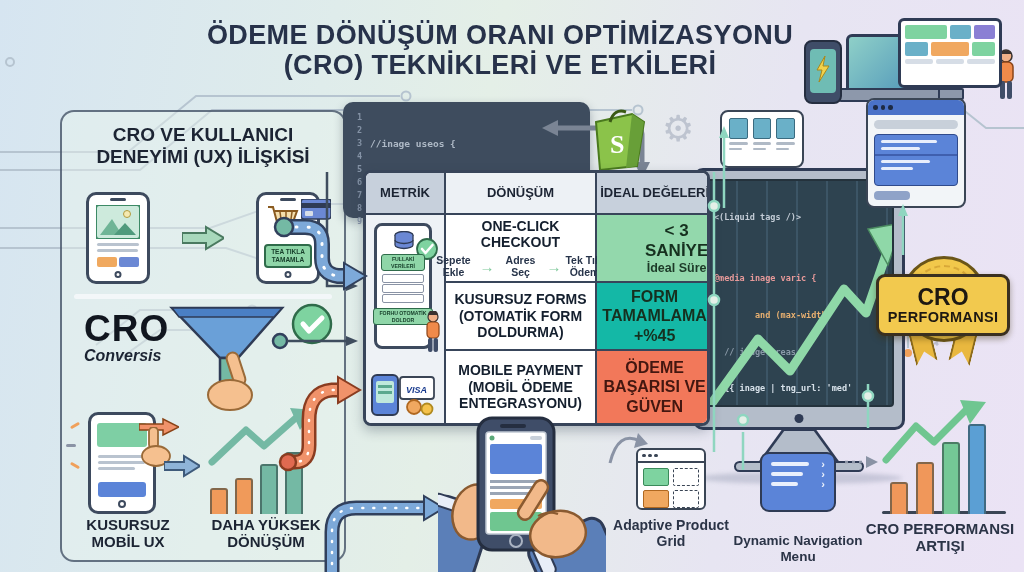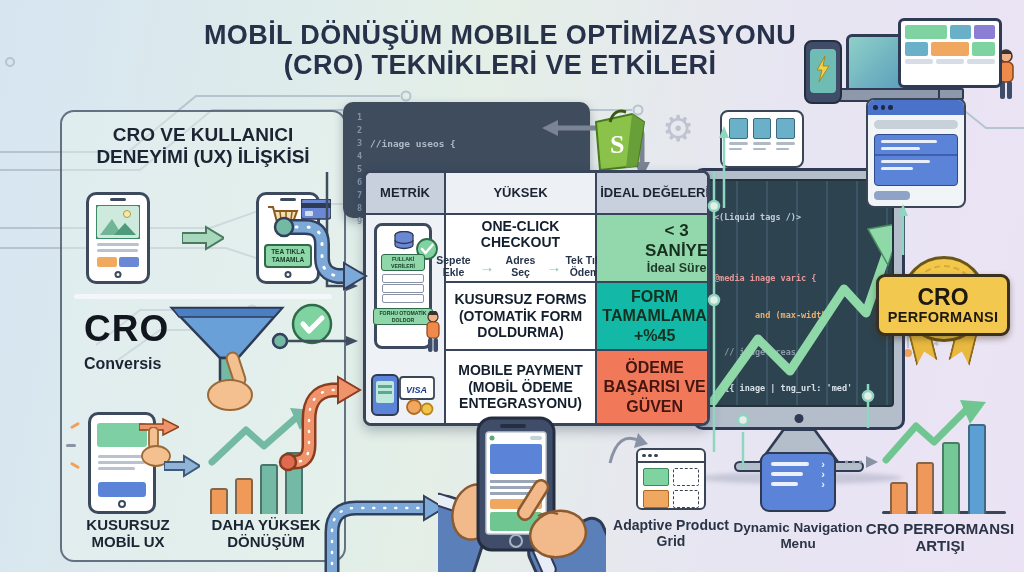--- a/index.html
+++ b/index.html
@@ -39,21 +39,21 @@
   .mini-phone::after{content:"";position:absolute;bottom:3px;left:50%;transform:translateX(-50%);width:7px;height:7px;border:2px solid #3d4a5e;border-radius:50%;box-sizing:border-box;}
   .p1-img{position:absolute;left:7px;top:10px;right:7px;height:34px;}
   .p1-line{position:absolute;left:8px;right:8px;height:3px;background:#b9c3cf;border-radius:2px;}
   .p1-btn-o{position:absolute;left:8px;bottom:14px;width:20px;height:10px;background:#f0a95f;border-radius:2px;}
   .p1-btn-b{position:absolute;right:8px;bottom:14px;width:20px;height:10px;background:#6b88d4;border-radius:2px;}
   .p2-cta{position:absolute;left:5px;bottom:13px;right:5px;background:#8fd6a8;border:2px solid #2f6b4a;border-radius:4px;
     font-size:6.5px;font-weight:800;color:#17402b;text-align:center;padding:2px 0;line-height:1.2;}
   .lp-divider{position:absolute;top:182px;left:12px;right:12px;height:5px;background:#f3f7f9;border-radius:3px;}
   .lp-cro{position:absolute;top:198px;left:22px;color:#11161f;}
   .lp-cro .big{font-size:37px;font-weight:800;line-height:1;letter-spacing:1px;}
-  .lp-cro .sub{font-size:16px;font-weight:700;margin-top:8px;color:#1c2433;}
+  .lp-cro .sub{font-size:16px;font-weight:700;color:#1c2433;font-style:italic;}
   .lp-funnel{position:absolute;left:102px;top:188px;}
   .lp-phone3{position:absolute;left:26px;top:300px;width:68px;height:102px;background:#fff;border:3px solid #3d4a5e;border-radius:10px;box-sizing:border-box;}
   .lp-phone3::after{content:"";position:absolute;bottom:3px;left:50%;transform:translateX(-50%);width:8px;height:8px;border:2px solid #3d4a5e;border-radius:50%;box-sizing:border-box;}
   .p3-green{position:absolute;left:6px;top:8px;right:6px;height:24px;background:#7ecfa4;border-radius:3px;}
   .p3-line{position:absolute;left:7px;right:7px;height:3px;background:#b9c3cf;border-radius:2px;}
   .p3-blue{position:absolute;left:7px;right:7px;bottom:14px;height:15px;background:#5b84d8;border-radius:3px;}
   .lp-arrow-sm{position:absolute;left:102px;top:342px;}
   .lp-chart{position:absolute;left:142px;top:296px;width:132px;height:106px;}
   .bars{position:absolute;bottom:0;left:6px;display:flex;align-items:flex-end;gap:7px;}
   .bar{width:18px;border:2px solid rgba(42,62,62,.55);border-bottom:none;border-radius:3px 3px 0 0;box-sizing:border-box;}
@@ -153,21 +153,21 @@
   .ai-grid{display:grid;grid-template-columns:1fr 1fr;gap:4px;padding:5px;}
   .ai-tile{height:16px;border-radius:2px;}
   .t-green{background:#7ed3a0;border:1.5px solid #3a8a5a;} .t-orange{background:#f0a860;border:1.5px solid #b06820;}
   .t-dash{border:1.5px dashed #3a4555;background:transparent;}
   .adaptive-label{left:598px;top:517px;width:146px;text-align:center;font-size:14px;font-weight:800;color:#2b3447;line-height:1.15;z-index:2;}
   .dyn-icon{left:760px;top:452px;width:76px;height:60px;background:#5b84d8;border:2.5px solid #2f3b55;border-radius:9px;
     box-sizing:border-box;padding:8px 9px;z-index:2;}
   .dyn-row{display:flex;align-items:center;justify-content:space-between;margin-bottom:6px;}
   .dyn-line{height:4px;background:#eaf0fc;border-radius:2px;width:70%;}
   .dyn-chev{color:#eaf0fc;font-weight:800;font-size:11px;line-height:4px;}
-  .dyn-label{left:733px;top:520px;width:130px;text-align:center;font-size:13.5px;font-weight:800;color:#2b3447;line-height:1.15;z-index:2;}
+  .dyn-label{left:733px;top:533px;width:130px;text-align:center;font-size:13.5px;font-weight:800;color:#2b3447;line-height:1.15;z-index:2;}
   .growth-chart{left:882px;top:414px;width:132px;height:100px;z-index:2;}
   .growth-chart .baseline{position:absolute;bottom:0;left:0;width:124px;height:3px;background:#3a4555;border-radius:2px;}
   .growth-label{left:860px;top:520px;width:160px;text-align:center;font-size:15px;font-weight:800;color:#2b3447;line-height:1.15;z-index:2;}
 </style>
 </head>
 <body>
 
 <div class="canvas">
 
   <svg class="abs bg-svg" width="1024" height="572">
@@ -188,21 +188,21 @@
         <circle cx="951" cy="100" r="4.5"></circle>
       <path d="M955,186 V160"></path>
         <path d="M908,348 V322"></path>
     </g>
     <circle cx="955" cy="154" r="4" fill="#f0a05a"></circle>
     <circle cx="908" cy="353" r="4" fill="#f0a05a"></circle>
     <circle cx="10" cy="62" r="4" fill="none" stroke="#b6c4d0" stroke-width="2"></circle>
   </svg>
 
   <div class="abs title">
-    <div>MOBİL DÖNÜŞÜM MOBILE OPTİMİZASYONU</div>
+    <div>ÖDEME DÖNÜŞÜM ORANI OPTİMİZASYONU</div>
     <div>(CRO) TEKNİKLERİ VE ETKİLERİ</div>
   </div>
 
   <div class="abs devices">
     <div class="dev-laptop-scr"></div>
     <div class="dev-laptop-base"></div>
     <div class="dev-phone">
       <div class="scr"></div>
       <svg class="abs" style="left:9px;top:14px;" width="16" height="26">
         <polygon points="10,0 2,14 7,14 4,26 14,10 8,10" fill="#f2d24b" stroke="#a8871d" stroke-width="1"></polygon>
@@ -362,21 +362,21 @@
       <path d="M92,14 L104,22 L97,66 L86,68 Z" fill="#689f38"></path>
       <path d="M70,22 q4,-14 16,-10" fill="none" stroke="#3a5a14" stroke-width="3"></path>
       <text x="70" y="53" font-family="Liberation Serif,serif" font-size="26" font-weight="bold" fill="#ffffff">S</text>
     </g>
   </svg>
   <div class="abs gear" style="left:662px;top:108px;font-size:36px;">⚙</div>
   <div class="abs gear" style="left:920px;top:322px;font-size:27px;">⚙</div>
 
   <div class="abs cro-table">
     <div class="cell th th-dark">METRİK</div>
-    <div class="cell th th-light">YÜKSEK</div>
+    <div class="cell th th-light">DÖNÜŞÜM</div>
     <div class="cell th th-dark last-col">İDEAL DEĞELERİ</div>
 
     <div class="cell metric-cell last-row">
       <div class="m-phone">
         <svg class="abs" style="left:16px;top:5px;" width="22" height="20">
           <ellipse cx="11" cy="4" rx="9" ry="3.5" fill="#6b88d4" stroke="#2f3b55" stroke-width="1.3"></ellipse>
           <path d="M2,4 V14 a9,3.5 0 0 0 18,0 V4" fill="#6b88d4" stroke="#2f3b55" stroke-width="1.3"></path>
           <path d="M2,9 a9,3.5 0 0 0 18,0" fill="none" stroke="#2f3b55" stroke-width="1.3"></path>
         </svg>
         <svg class="abs" style="right:-9px;top:12px;" width="22" height="22">

